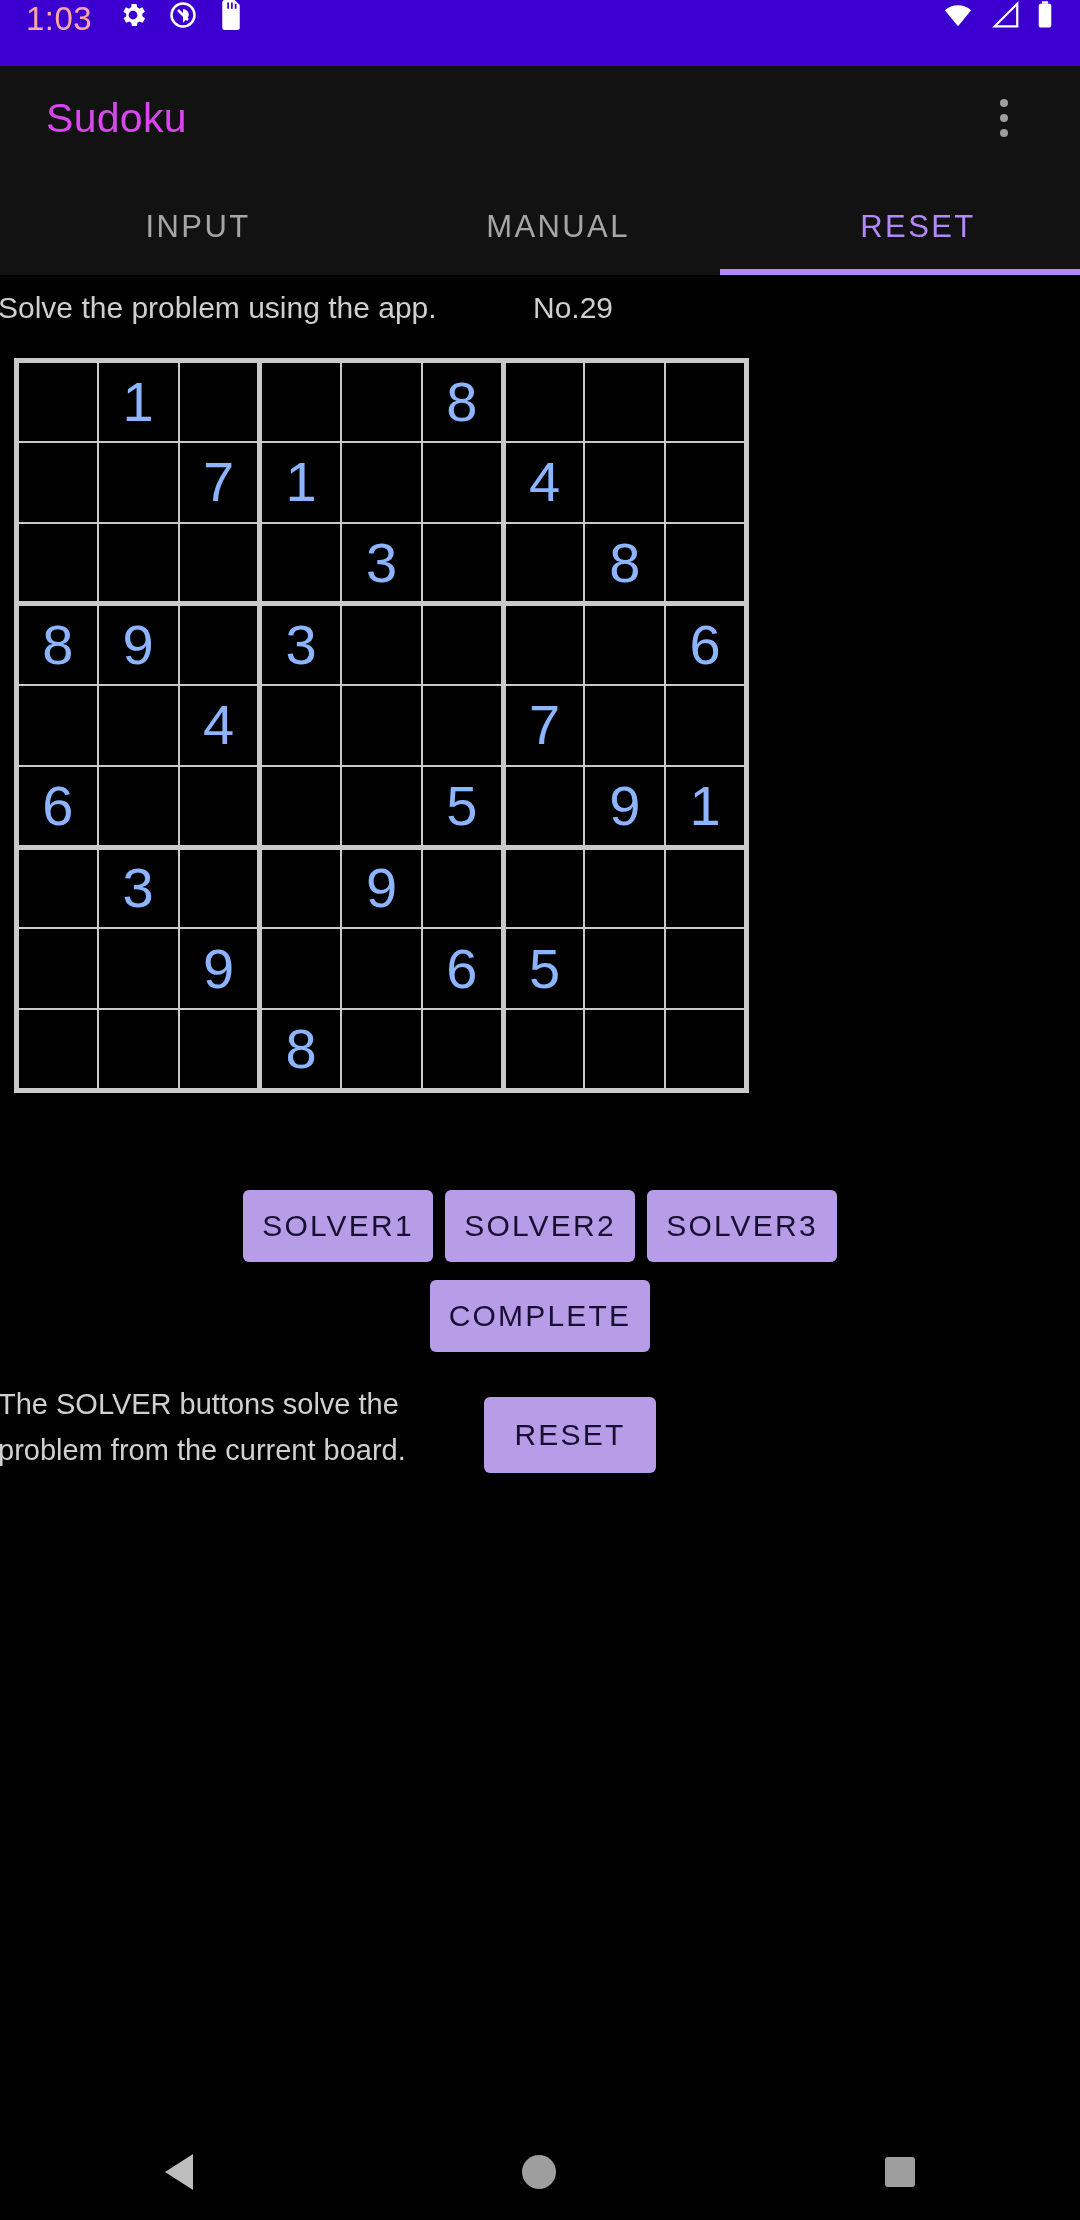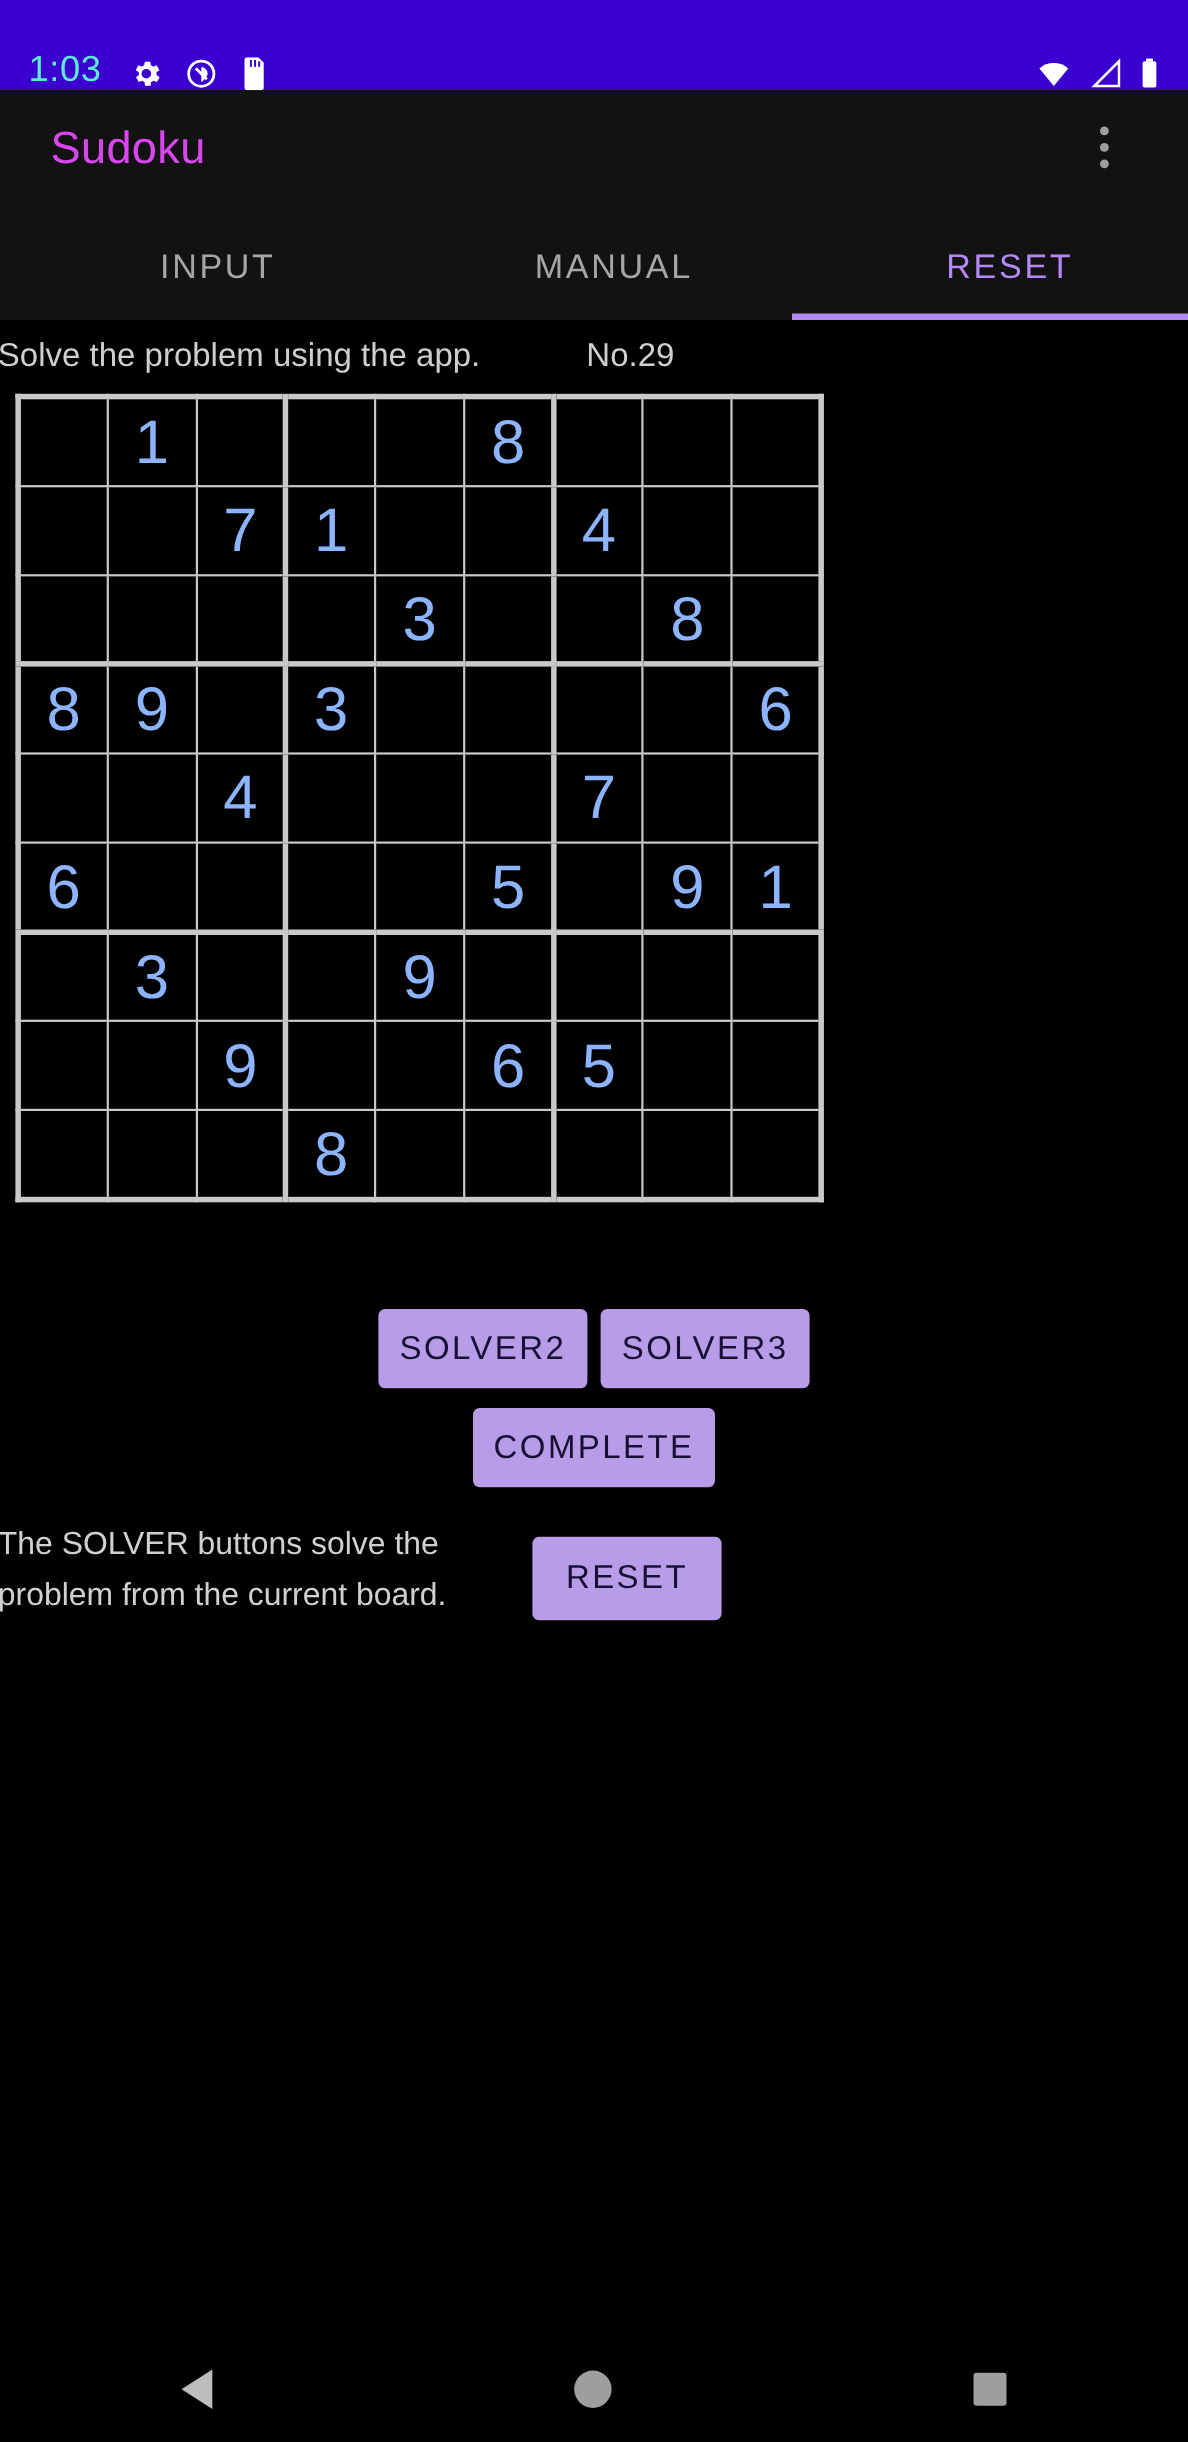--- a/index.html
+++ b/index.html
@@ -6,24 +6,24 @@
   html, body {
     width: 1080px; height: 2220px;
     background: #000000;
     font-family: "Liberation Sans", sans-serif;
     overflow: hidden;
   }
   #app { position: relative; width: 1080px; height: 2220px; background: #000; }
 
   
   .statusbar {
-    height: 82px; background: #3b00cf;
-    display: flex; align-items: flex-end;
+    height: 66px; background: #3b00cf;
+    display: flex; align-items: flex-start;
     padding: 0 26px;
-    color: #5eead4;
+    color: #fca5a5;
   }
   .sb-time { font-size: 33px; letter-spacing: 0.5px; font-weight: 400; }
   .sb-left-icons { display: flex; align-items: center; gap: 20px; margin-left: 26px; }
   .sb-right { margin-left: auto; display: flex; align-items: center; gap: 14px; }
   .ic { display: inline-block; line-height: 0; }
 
   
   .appbar {
     height: 104px; background: #121212;
     display: flex; align-items: center;
@@ -321,20 +321,21 @@
             <td></td>
             <td></td>
             <td></td>
           </tr>
         </tbody>
     </table>
   </div>
 
   <div class="btn-area">
     <div class="btn-row">
+      <button class="pbtn w1">SOLVER1</button>
       <button class="pbtn w1">SOLVER2</button>
       <button class="pbtn w1">SOLVER3</button>
     </div>
     <div class="btn-row">
       <button class="pbtn wide">COMPLETE</button>
     </div>
   </div>
 
   <div class="footer">
     <div class="foot-note">

